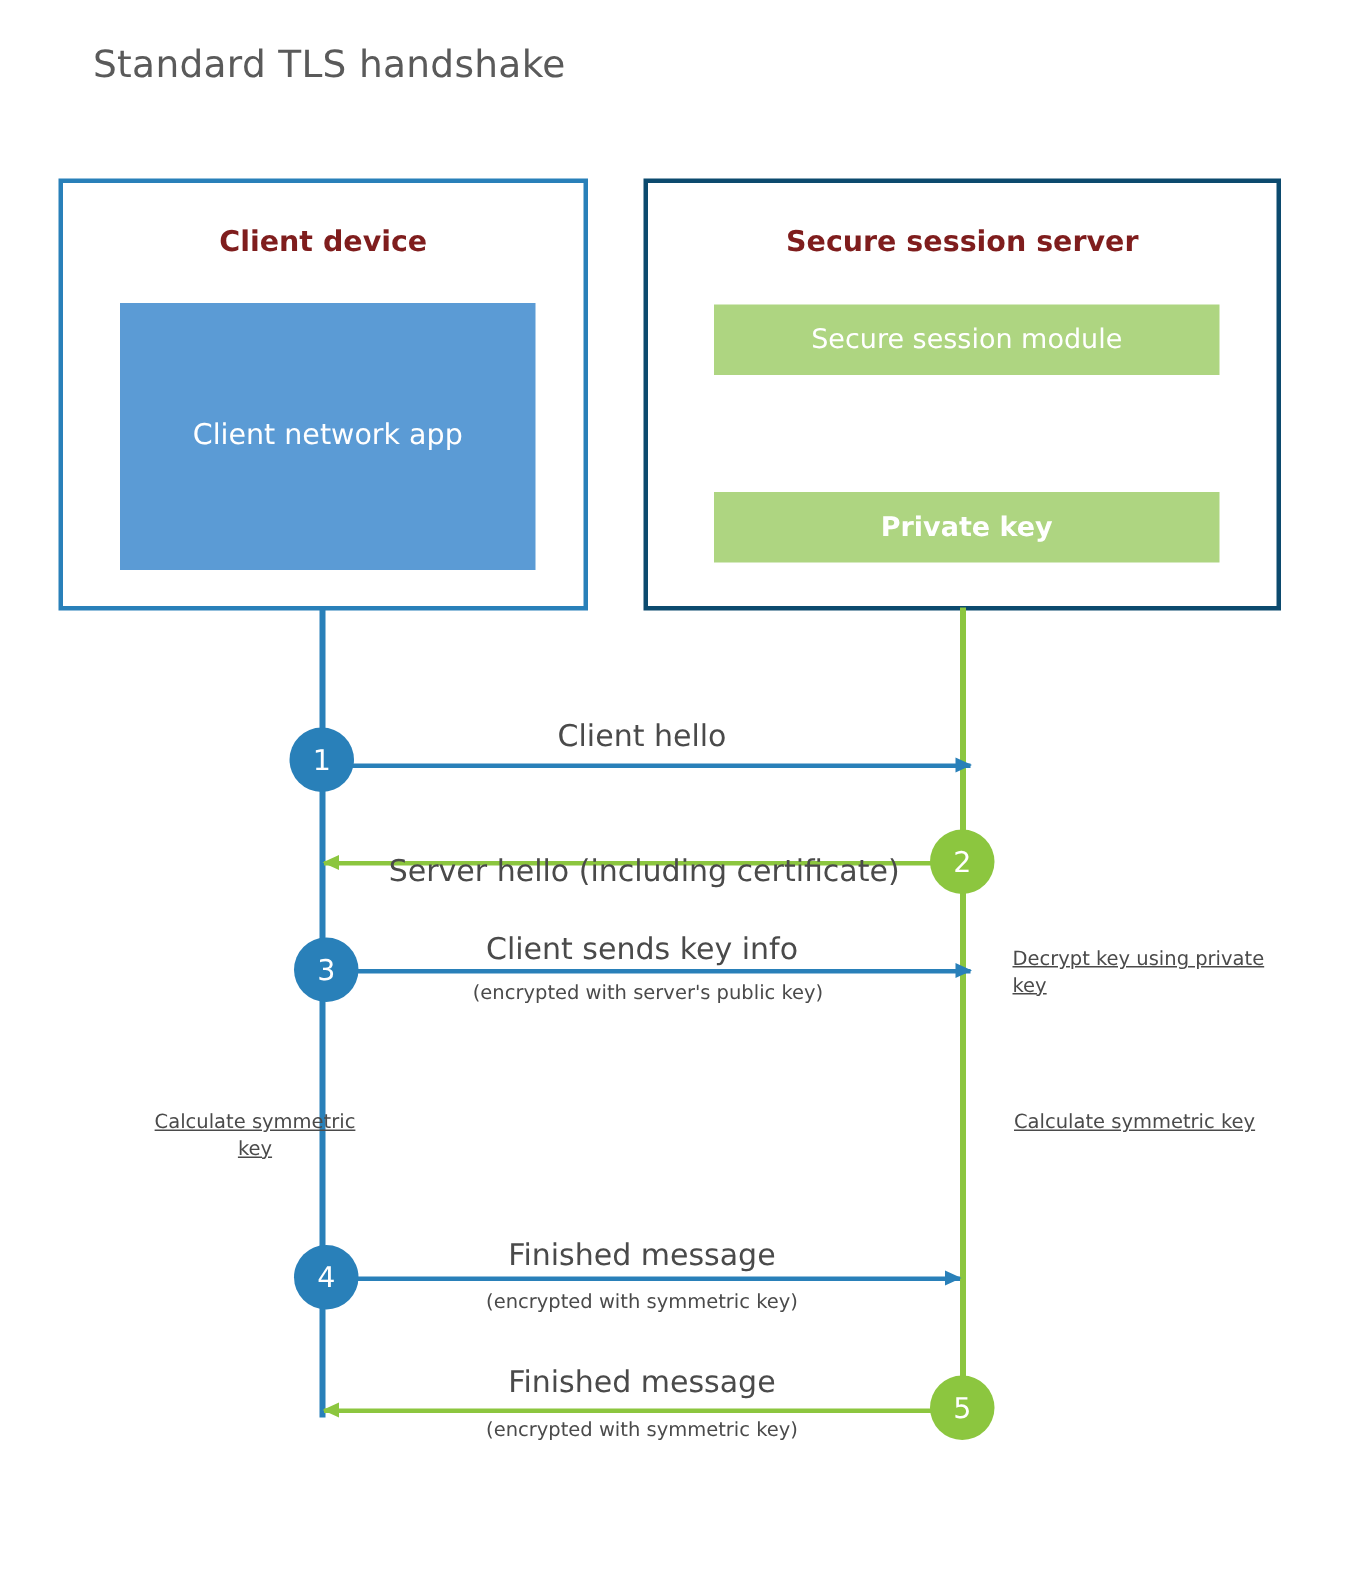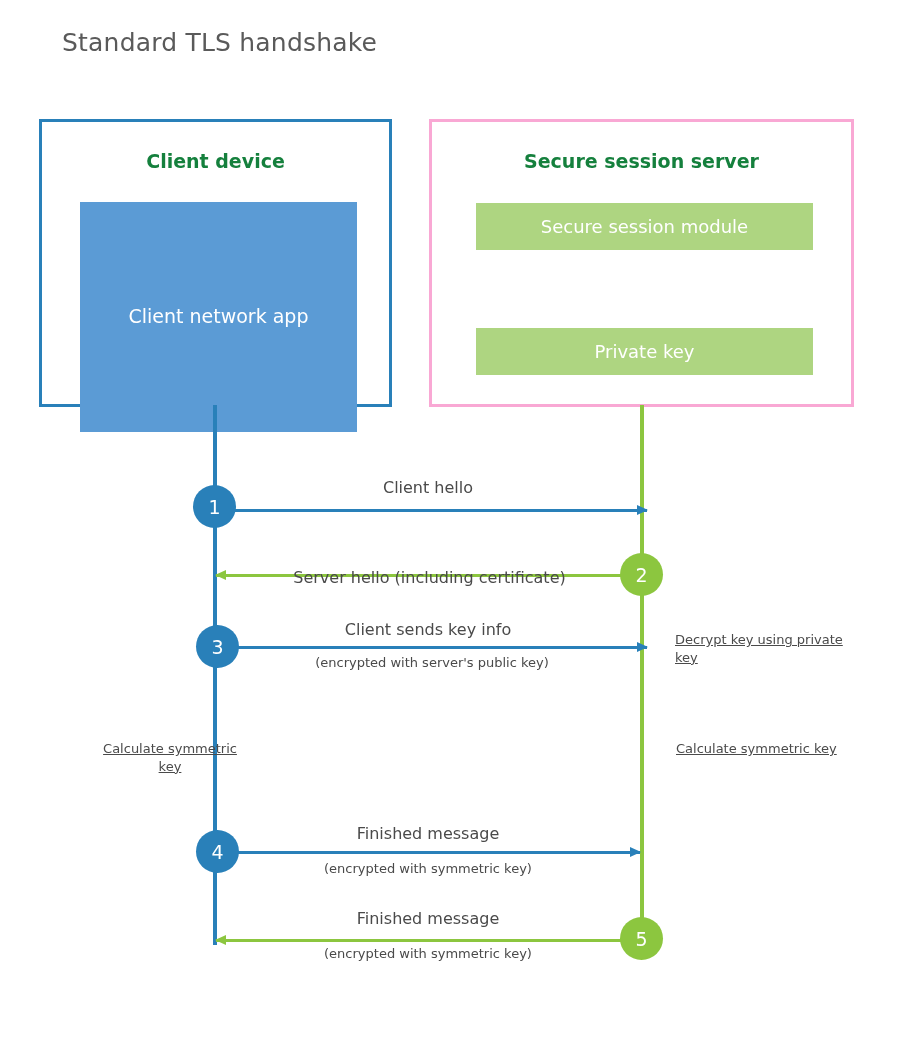--- a/index.html
+++ b/index.html
@@ -37,38 +37,38 @@
     top: 119px;
     width: 353px;
     height: 288px;
     border: 3px solid #2980b9;
   }
   #server-box {
     left: 429px;
     top: 119px;
     width: 425px;
     height: 288px;
-    border: 3px solid #f9a8d4;
+    border: 3px solid #0c4a6e;
   }
   .party-title {
     position: absolute;
     top: 28px;
     left: 0;
     width: 100%;
     text-align: center;
     font-size: 19px;
     font-weight: bold;
-    color: #15803d;
+    color: #7f1d1d;
   }
   #client-app-block {
     position: absolute;
     left: 38px;
     top: 80px;
     width: 277px;
-    height: 230px;
+    height: 178px;
     background: #5b9bd5;
     color: #ffffff;
     font-size: 19px;
     display: flex;
     align-items: center;
     justify-content: center;
     text-align: center;
     line-height: 1.45;
     padding: 0 34px;
     box-sizing: border-box;
@@ -80,21 +80,21 @@
     height: 47px;
     background: #aed581;
     color: #ffffff;
     font-size: 18px;
     display: flex;
     align-items: center;
     justify-content: center;
   }
   #server-block-0 { top: 81px; }
   #server-block-1 { top: 144px; }
-  #server-block-2 { top: 206px; }
+  #server-block-2 { top: 206px; font-weight: bold; }
 
   
   .lifeline {
     position: absolute;
     width: 4px;
   }
   #client-lifeline {
     left: 213px;
     top: 405px;
     height: 540px;
@@ -165,21 +165,21 @@
   #step-1 { left: 193px; top: 485px; }
   #step-2 { left: 620px; top: 553px; }
   #step-3 { left: 196px; top: 625px; }
   #step-4 { left: 196px; top: 830px; }
   #step-5 { left: 620px; top: 917px; }
 
   
   .msg-label {
     position: absolute;
     text-align: center;
-    font-size: 16px;
+    font-size: 20px;
     color: #4a4a4a;
   }
   .msg-sub {
     position: absolute;
     text-align: center;
     font-size: 13px;
     color: #4a4a4a;
   }
   .side-note {
     position: absolute;

